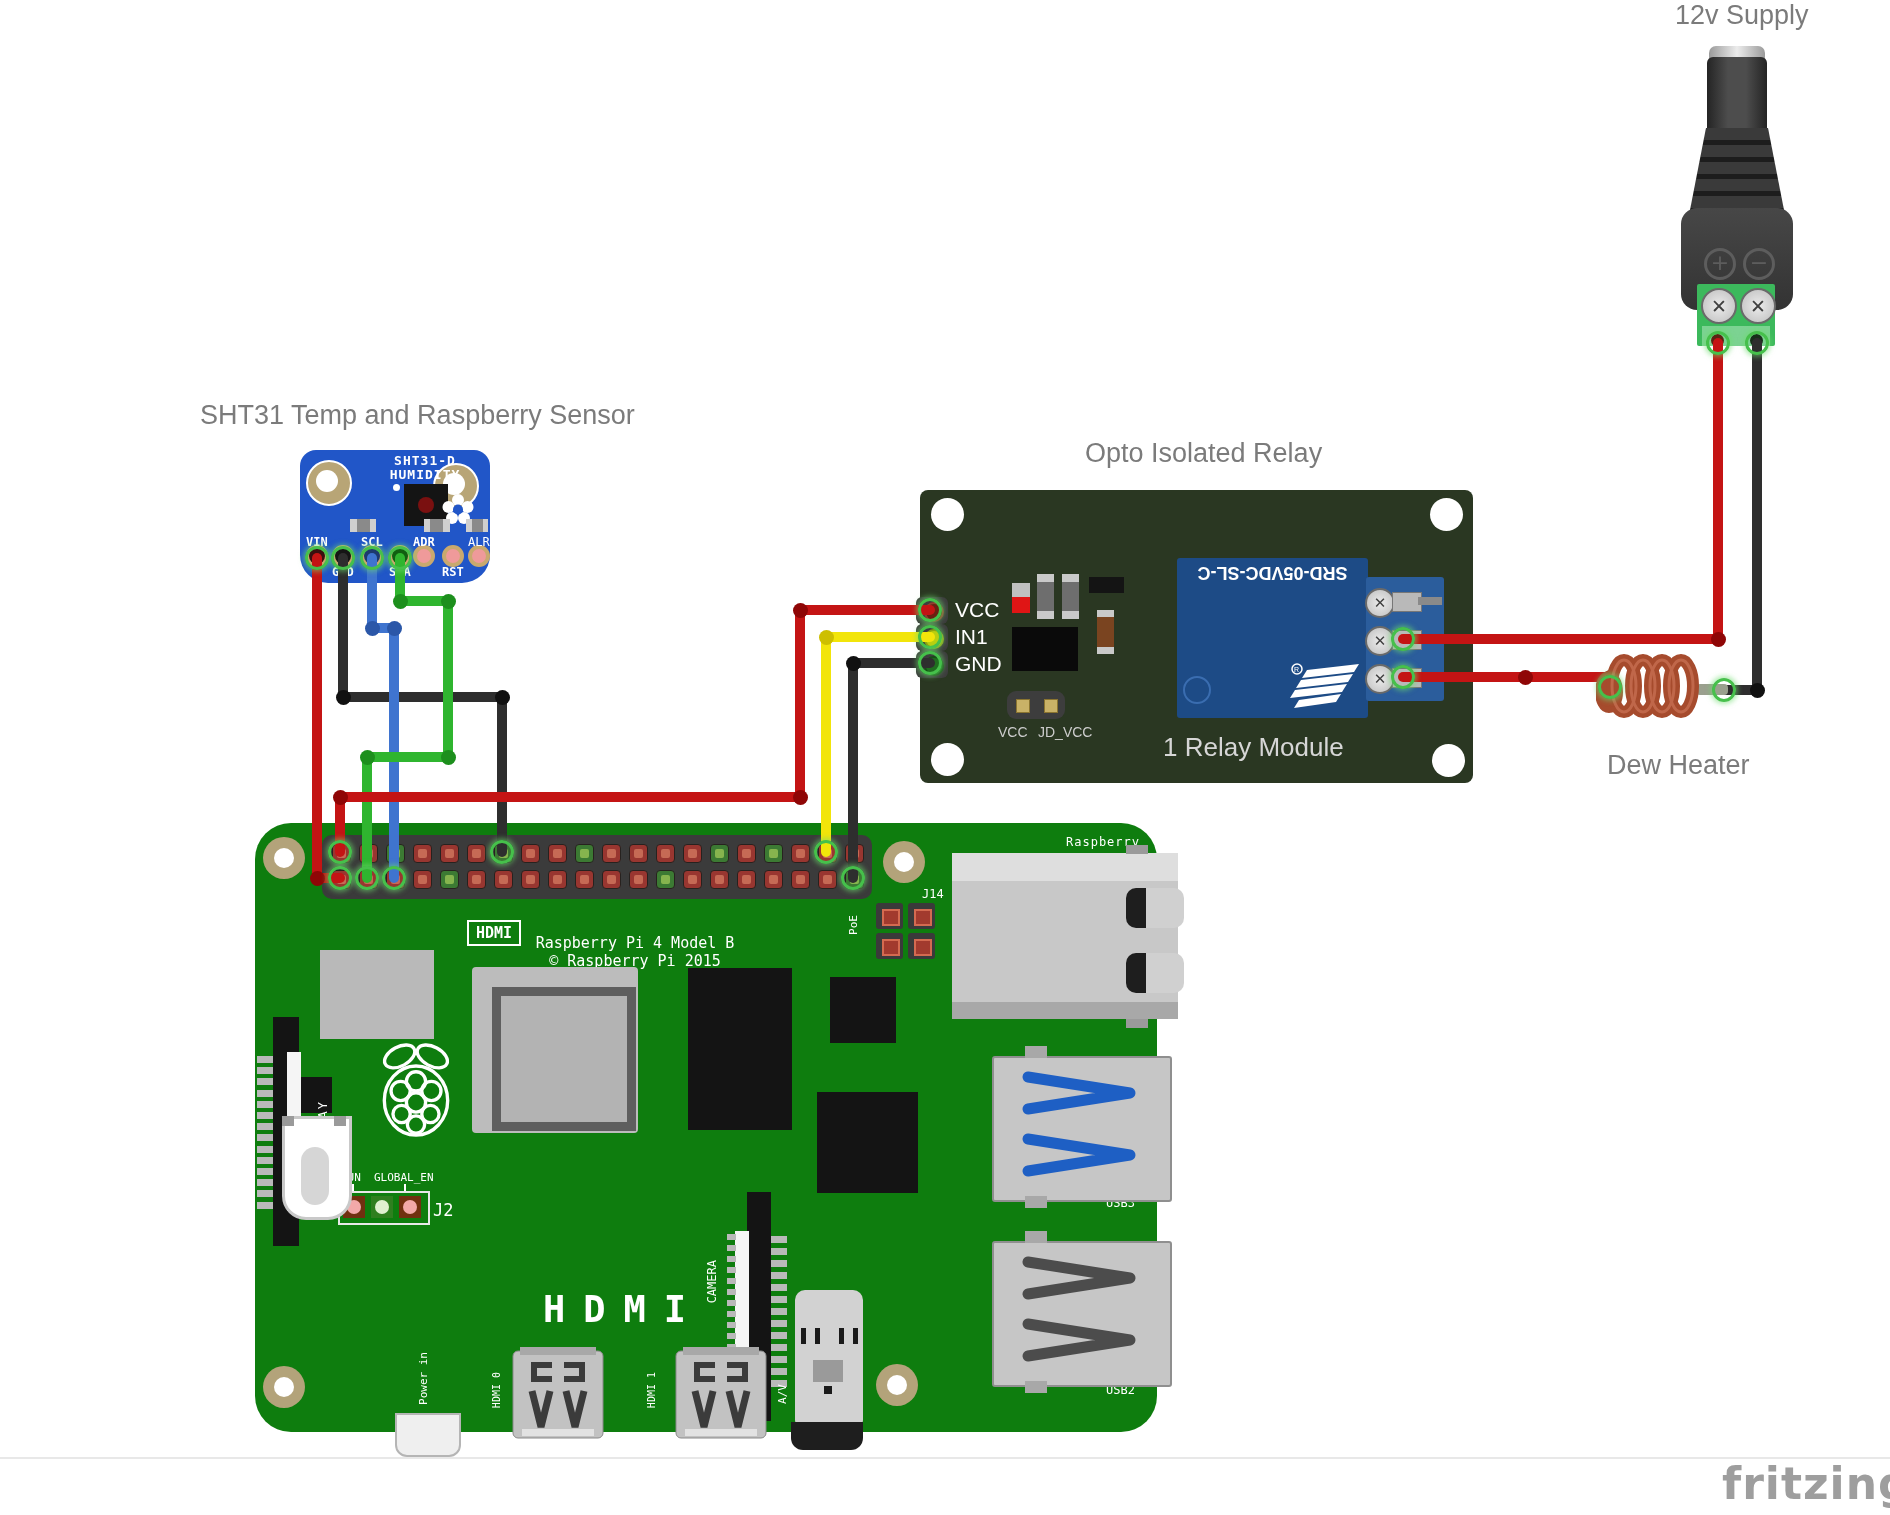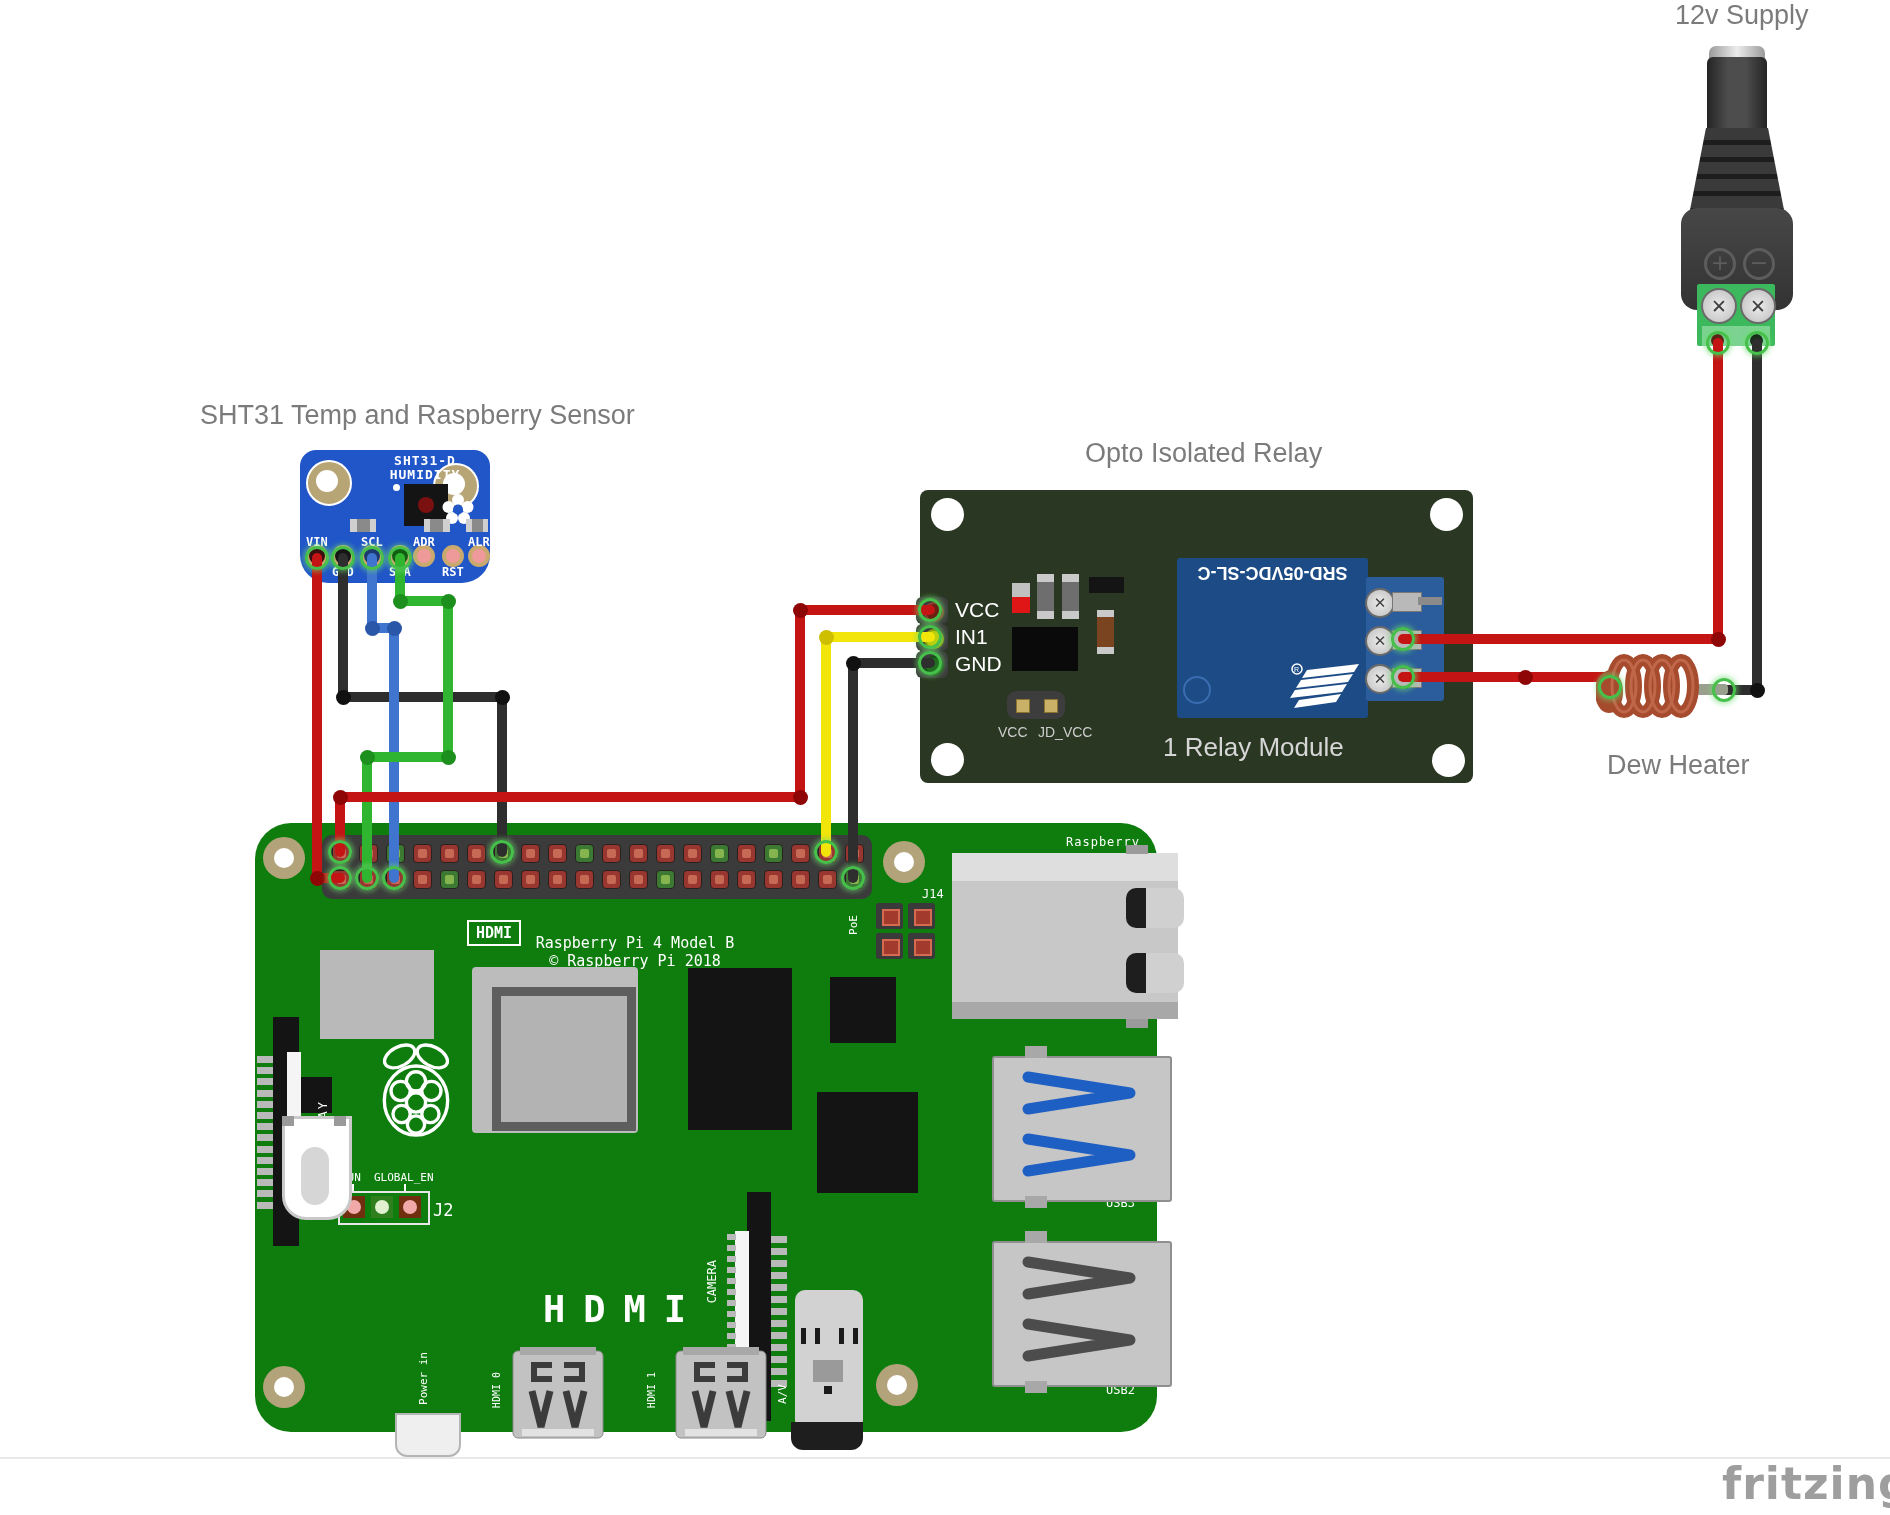--- a/index.html
+++ b/index.html
@@ -171,21 +171,21 @@
         <i style="background: rgb(198, 106, 85);"></i>
       </div>
       <div class="gpin" style="left: 589.5px; top: 46.5px; background: rgb(60, 122, 51); border: 1px solid rgb(39, 34, 31);">
         <i style="background: rgb(134, 180, 78);"></i>
       </div>
     </div>
   <div class="silk" style="left:212px;top:97px;width:50px;height:22px;border:2px solid #fff;
        text-align:center;font-size:15px;font-weight:bold;line-height:22px">HDMI</div>
 
   <div class="silk" style="left:195px;top:113px;width:370px;text-align:center;font-size:15px">Raspberry Pi 4 Model B</div>
-  <div class="silk" style="left:195px;top:131px;width:370px;text-align:center;font-size:15px">© Raspberry Pi 2018</div>
+  <div class="silk" style="left:195px;top:131px;width:370px;text-align:center;font-size:15px">© Raspberry Pi 2015</div>
 
   <div class="silk" style="left:667px;top:65px;font-size:12px">J14</div>
   <div class="silk vt" style="left:593px;top:92px;font-size:11px">PoE</div>
   <div id="poe-pins">
       <div style="position: absolute; left: 621px; top: 80px; width: 27px; height: 26px; background: rgb(58, 58, 58); border-radius: 3px;">
         <div style="position: absolute; left: 6px; top: 6px; width: 14px; height: 13px; background: rgb(162, 58, 46); border: 2px solid rgb(212, 106, 80);"></div>
       </div>
       <div style="position: absolute; left: 653px; top: 80px; width: 27px; height: 26px; background: rgb(58, 58, 58); border-radius: 3px;">
         <div style="position: absolute; left: 6px; top: 6px; width: 14px; height: 13px; background: rgb(162, 58, 46); border: 2px solid rgb(212, 106, 80);"></div>
       </div>
@@ -411,21 +411,21 @@
     <div style="position: absolute; left: 364px; top: 548px; width: 16px; height: 16px; border-radius: 50%; background: rgb(29, 58, 110);"></div>
     <div class="silk" style="left: 361px; top: 536px; font-size: 12px; font-weight: bold;">SCL</div>
     <div class="pinhole" style="left: 389px; top: 545px;"></div>
     <div style="position: absolute; left: 392px; top: 548px; width: 16px; height: 16px; border-radius: 50%; background: rgb(17, 95, 17);"></div>
     <div class="silk" style="left: 389px; top: 566px; font-size: 12px; font-weight: bold;">SDA</div>
     <div class="pinhole" style="left: 413px; top: 545px;"></div>
     <div class="silk" style="left: 413px; top: 536px; font-size: 12px; font-weight: bold;">ADR</div>
     <div class="pinhole" style="left: 442px; top: 545px;"></div>
     <div class="silk" style="left: 442px; top: 566px; font-size: 12px; font-weight: bold;">RST</div>
     <div class="pinhole" style="left: 468px; top: 545px;"></div>
-    <div class="silk" style="left: 468px; top: 536px; font-size: 12px; font-weight: bold; text-align: right;">ALR</div>
+    <div class="silk" style="left: 468px; top: 536px; font-size: 12px; font-weight: normal; text-align: right;">ALR</div>
   </div>
 
 <div id="relay-board">
   <div class="hole" style="left:11px;top:8px;width:33px;height:33px;background:#ffffff"></div>
   <div class="hole" style="left:510px;top:8px;width:33px;height:33px;background:#ffffff"></div>
   <div class="hole" style="left:11px;top:253px;width:33px;height:33px;background:#ffffff"></div>
   <div class="hole" style="left:512px;top:254px;width:33px;height:33px;background:#ffffff"></div>
 
   <div class="abs" style="left:92px;top:93px;width:18px;height:30px;background:linear-gradient(180deg,#c0c0c0 0 45%,#e01515 45%)"></div>
   <div class="abs" style="left:117px;top:84px;width:17px;height:45px;background:linear-gradient(180deg,#c9c9c9 0 18%,#6e6e6e 18% 82%,#c9c9c9 82%)"></div>

